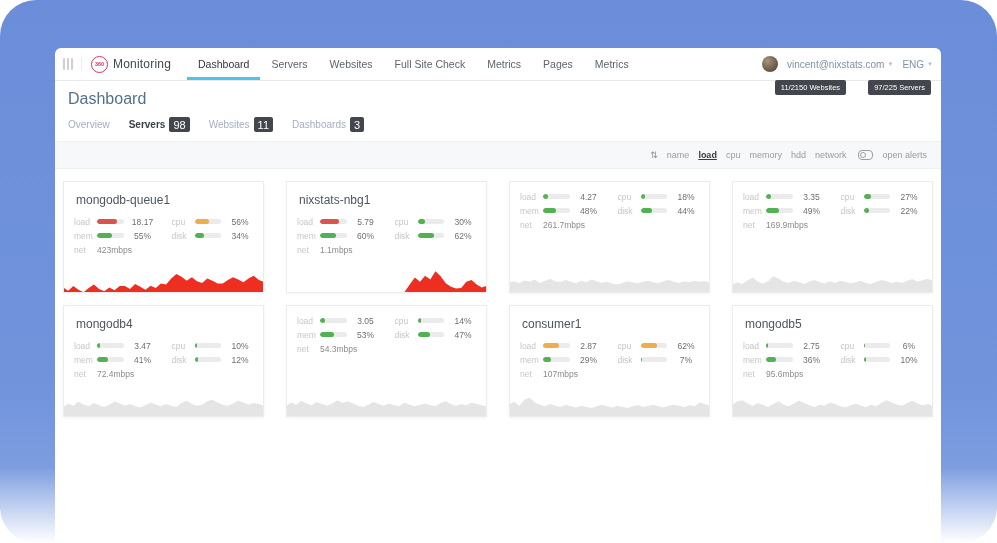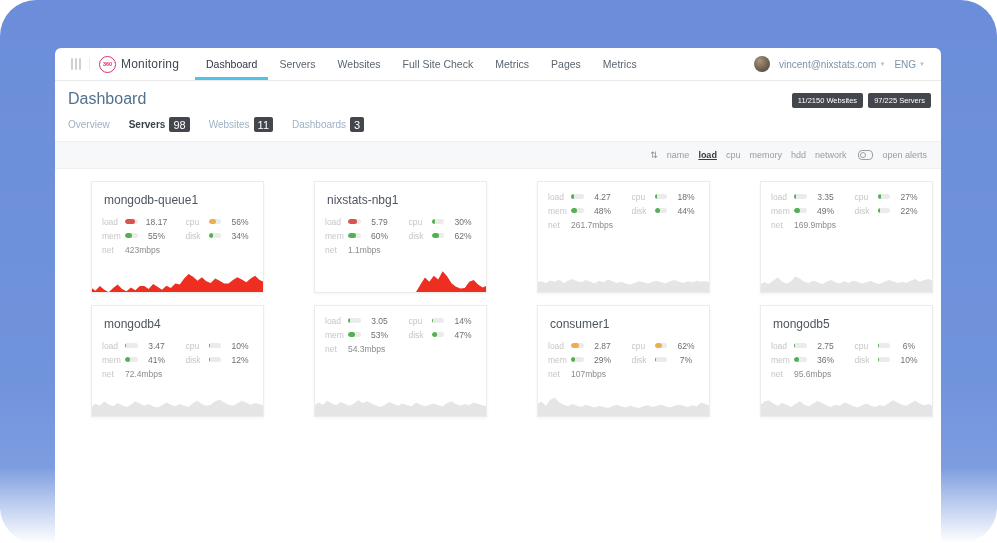--- a/index.html
+++ b/index.html
@@ -8,41 +8,41 @@
 
   
   .frame{position:absolute;inset:0;border-radius:36px;
          background:linear-gradient(180deg,#6c8eda 0%,#7093dc 70%,#7d9de0 86%,rgba(125,157,224,0) 100%);}
 
   
   .window{position:absolute;left:55px;top:48px;width:886px;bottom:0;background:#fff;
           border-radius:6px 6px 0 0;box-sizing:border-box;}
 
   
-  .navbar{height:32px;display:flex;align-items:center;padding:0 16px;border-bottom:1px solid #e9e9e9;text-align:center;}
+  .navbar{height:32px;display:flex;align-items:center;padding:0 8px;border-bottom:1px solid #e9e9e9;text-align:center;}
   .apps-icon{display:flex;gap:2px;margin-right:9px;padding-right:8px;border-right:1px solid #ededed;height:14px;align-items:center;}
   .apps-icon i{display:block;width:2px;height:12px;background:#ccd1d7;border-radius:1px;}
   .logo{display:flex;align-items:center;gap:5px;}
   .logo-circle{width:17px;height:17px;border:1.5px solid #d6336c;border-radius:50%;
                display:flex;align-items:center;justify-content:center;
                font-size:5.5px;font-weight:bold;color:#d6336c;box-sizing:border-box;}
   .logo-text{font-size:12px;color:#3f4853;font-weight:500;letter-spacing:.2px;}
   .nav-menu{display:flex;height:32px;margin-left:16px;}
   .nav-item{display:flex;align-items:center;padding:0 11px;font-size:10.5px;color:#5a6570;
             cursor:pointer;box-sizing:border-box;border-bottom:3px solid transparent;border-top:3px solid transparent;}
   .nav-item.active{color:#2f3843;border-bottom-color:#4fc3ea;}
   .nav-right{margin-left:auto;display:flex;align-items:center;gap:9px;}
   .avatar{width:16px;height:16px;border-radius:50%;
           background:radial-gradient(circle at 35% 30%,#a8937d,#6e5d4b 60%,#4a3e31);}
   .nav-user,.nav-lang{font-size:10px;color:#7d93a8;display:flex;align-items:center;gap:3px;cursor:pointer;}
   .caret{font-size:6px;color:#b5bfca;}
 
   
   .page-title{margin:9px 0 0 13px;font-size:16px;font-weight:400;color:#52718e;}
-  .top-badges{position:absolute;top:45px;right:10px;display:flex;gap:5px;}
+  .top-badges{position:absolute;top:32px;right:10px;display:flex;gap:22px;}
   .pill{background:#43474d;color:#fff;font-size:7.5px;padding:3px 6px;border-radius:2px;white-space:nowrap;}
 
   
   .tabs{display:flex;gap:19px;margin:9px 0 0 13px;align-items:center;font-size:10px;}
   .tab{color:#9fb0c4;display:flex;gap:4px;align-items:center;cursor:pointer;}
   .tab.active{color:#39424c;font-weight:bold;}
   .tab-badge{background:#43474d;color:#fff;font-size:11px;padding:1.5px 4px;border-radius:2px;font-weight:normal;}
 
   
   .toolbar{margin-top:9px;height:26px;background:#f7f8f9;border-top:1px solid #f0f0f0;border-bottom:1px solid #f0f0f0;
@@ -50,21 +50,21 @@
            font-size:9px;color:#9b9b9b;}
   .sort-icon{font-size:9px;color:#8f8f8f;}
   .sort-opt{cursor:pointer;}
   .sort-opt.active{color:#3a3a3a;font-weight:bold;text-decoration:underline;}
   .toggle{width:13px;height:8px;border:1px solid #9aa0a6;border-radius:4px;position:relative;margin-left:3px;cursor:pointer;}
   .toggle i{position:absolute;left:1px;top:1px;width:4px;height:4px;border:1px solid #9aa0a6;border-radius:50%;display:block;}
 
   
   .cards{display:grid;grid-template-columns:repeat(4,1fr);gap:12px 22px;margin:12px 8px 0;}
   .card{height:110px;background:#fff;border:1px solid #ececec;box-shadow:0 1px 3px rgba(0,0,0,.05);
-        position:relative;overflow:hidden;cursor:pointer;margin-left:28px;}
+        position:relative;overflow:hidden;cursor:pointer;}
   .card-title{margin:11px 12px 0;font-size:12px;color:#4e5560;}
   .metric-grid{margin:9px 10px 0;}
   .m-row{display:flex;align-items:center;height:11px;}
   .m-row + .m-row{margin-top:3px;}
   .m-cell{display:flex;align-items:center;flex:1;}
   .m-cell.left{margin-right:16px;}
   .m-label{width:23px;font-size:8.5px;color:#c6c6c6;flex:none;}
   .m-bar{flex:1;height:5px;background:#ebebeb;border-radius:3px;margin-right:6px;position:relative;overflow:hidden;}
   .m-fill{position:absolute;left:0;top:0;bottom:0;border-radius:3px;}
   .m-val{width:26px;font-size:8.5px;color:#6f6f6f;text-align:center;flex:none;}

